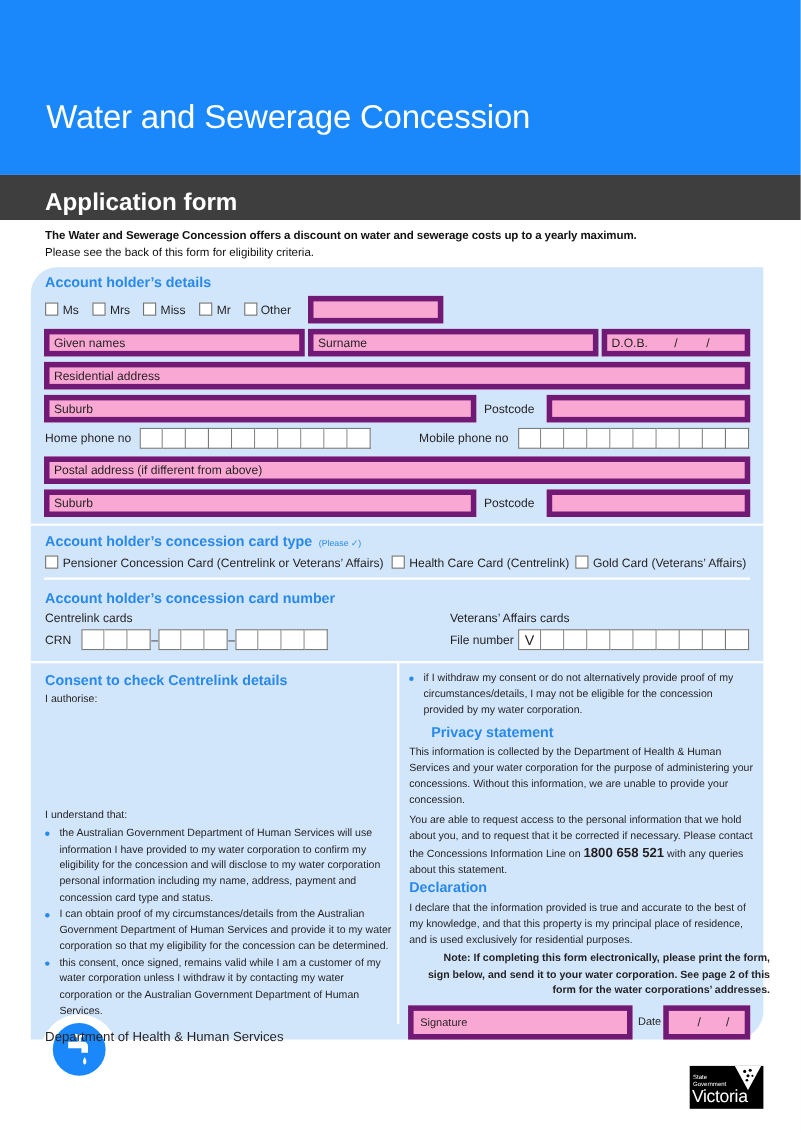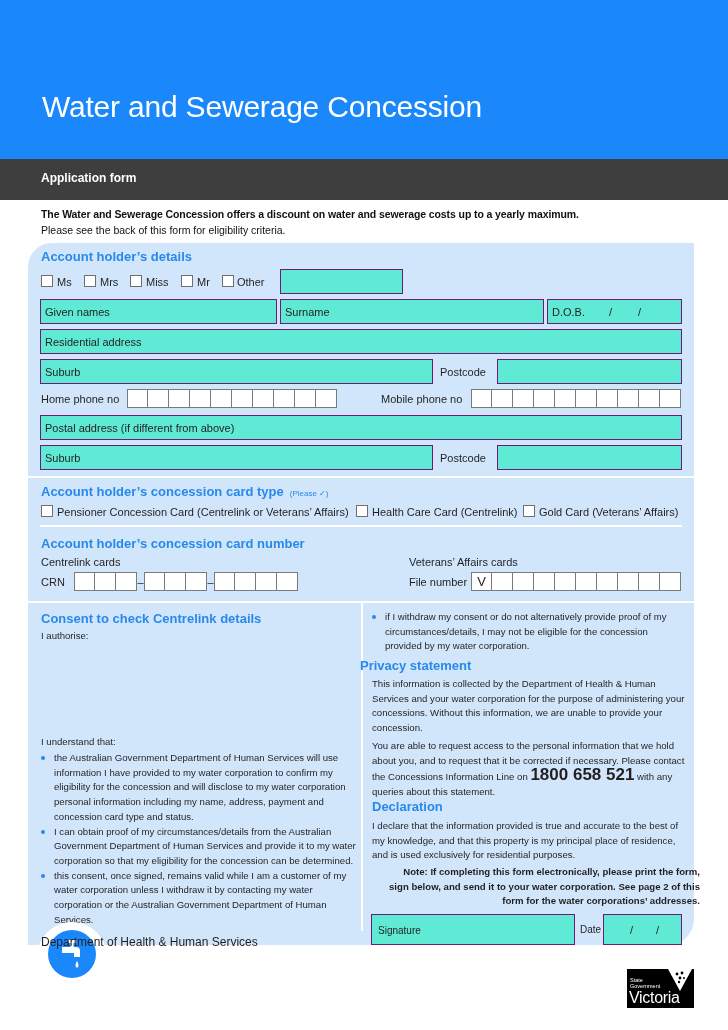--- a/index.html
+++ b/index.html
@@ -2,48 +2,48 @@
 <html><head>
   <meta charset="utf-8">
   <style>
     * { box-sizing: border-box; margin: 0; padding: 0; }
     html, body { width: 728px; height: 1030px; background: #ffffff; overflow: hidden; }
     body { font-family: "Liberation Sans", sans-serif; color: #231f20; position: relative; }
 
     .hero { position: absolute; left: 0; top: 0; width: 728px; height: 159px; background: #1a88fb; }
     .hero-title { position: absolute; left: 42px; top: 90px; font-size: 30px; color: #ffffff; font-weight: normal; letter-spacing: -0.2px; }
     .subbar { position: absolute; left: 0; top: 159px; width: 728px; height: 41px; background: #3e3e3f; }
-    .subbar-title { position: absolute; left: 41px; top: 171px; font-size: 12px; color: #ffffff; }
+    .subbar-title { position: absolute; left: 41px; top: 171px; font-size: 22px; color: #ffffff; }
 
     .intro1 { position: absolute; left: 41px; top: 208px; font-size: 10.5px; font-weight: bold; color: #111; letter-spacing: -0.1px; }
     .intro2 { position: absolute; left: 41px; top: 224px; font-size: 10.5px; color: #111; }
 
     .panel { position: absolute; left: 28px; top: 243px; width: 666px; height: 702px; background: #d1e6fb; border-radius: 24px 0 26px 0; }
 
     .sep { position: absolute; background: #ffffff; }
 
     .h-blue { position: absolute; font-size: 13px; font-weight: bold; color: #2889ea; }
     .h-blue-sm { font-size: 8px; font-weight: normal; color: #2889ea; margin-left: 6px; }
 
     .lbl { position: absolute; font-size: 11px; color: #231f20; white-space: nowrap; }
-    .box { position: absolute; background: #5eead4; border: 1px solid #701a75; }
+    .box { position: absolute; background: #f9a8d4; border: 5px solid #701a75; }
     .box-lbl { position: absolute; left: 4px; top: 50%; transform: translateY(-50%); font-size: 11px; color: #231f20; white-space: nowrap; }
     .chk { position: absolute; width: 12px; height: 12px; background: #fff; border: 1px solid #6f6f6f; }
     .cells { position: absolute; display: flex; }
     .cell { width: 21px; height: 19px; background: #fff; border: 1px solid #7a7a7a; margin-right: 0px; }
     .cell + .cell { border-left: none; }
     .cell-v { display: flex; align-items: center; justify-content: center; font-size: 13px; }
     .dash { width: 7px; display: flex; align-items: center; justify-content: center; font-size: 11px; }
 
     .para { position: absolute; font-size: 9.6px; line-height: 14.7px; color: #231f20; }
     .bullets { position: absolute; list-style: none; font-size: 9.6px; line-height: 14.7px; color: #231f20; }
     .bullets li { position: relative; padding-left: 16px; }
     .bullets li::before { content: ""; position: absolute; left: 3px; top: 5px; width: 4px; height: 4px; border-radius: 50%; background: #2889ea; }
     .bold { font-weight: bold; }
-    .phone { font-weight: bold; font-size: 17px; }
+    .phone { font-weight: bold; font-size: 12px; }
 
     .logo-circle-bg { position: absolute; left: 37px; top: 922px; width: 70px; height: 60px; background: #fff; border-radius: 35px 35px 0 0; }
     .logo-circle { position: absolute; left: 48px; top: 930px; width: 48px; height: 48px; border-radius: 50%; background: #1a88fb; }
     .footer-dept { position: absolute; left: 41px; top: 935px; font-size: 12px; color: #231f20; }
     .vic-logo { position: absolute; left: 627px; top: 969px; width: 67px; height: 39px; background: #000; color: #fff; }
     .vic-small { position: absolute; left: 3px; font-size: 5.5px; line-height: 6px; }
     .vic-big { position: absolute; left: 2px; bottom: 1px; font-size: 16px; letter-spacing: -0.3px; }
   </style>
 </head>
 <body>
@@ -181,21 +181,21 @@
 <p class="para" style="left:41px; top:735px;">I understand that:</p>
 <ul class="bullets" style="left:38px; top:751px; width:322px;">
   <li>the Australian Government Department of Human Services will use information I have provided to my water corporation to confirm my eligibility for the concession and will disclose to my water corporation personal information including my name, address, payment and concession card type and status.</li>
   <li>I can obtain proof of my circumstances/details from the Australian Government Department of Human Services and provide it to my water corporation so that my eligibility for the concession can be determined.</li>
   <li>this consent, once signed, remains valid while I am a customer of my water corporation unless I withdraw it by contacting my water corporation or the Australian Government Department of Human Services.</li>
 </ul>
 
 <ul class="bullets" style="left:369px; top:610px; width:318px;">
   <li>if I withdraw my consent or do not alternatively provide proof of my circumstances/details, I may not be eligible for the concession provided by my water corporation.</li>
 </ul>
-<div class="h-blue" style="left:360px; top:658px;">Privacy statement</div>
+<div class="h-blue" style="left:392px; top:658px;">Privacy statement</div>
 <p class="para" style="left:372px; top:677px; width:318px;">This information is collected by the Department of Health &amp; Human Services and your water corporation for the purpose of administering your concessions. Without this information, we are unable to provide your concession.</p>
 <p class="para" style="left:372px; top:739px; width:318px;"><span>You are able to request access to the personal information that we hold about you, and to request that it be corrected if necessary. Please contact the Concessions Information Line on </span><span class="phone">1800 658 521</span><span> with any queries about this statement.</span></p>
 <div class="h-blue" style="left:372px; top:799px;">Declaration</div>
 <p class="para" style="left:372px; top:819px; width:318px;">I declare that the information provided is true and accurate to the best of my knowledge, and that this property is my principal place of residence, and is used exclusively for residential purposes.</p>
 <p class="para bold" style="left:382px; top:865px; width:318px;text-align:right;">Note: If completing this form electronically, please print the form, sign below, and send it to your water corporation. See page 2 of this form for the water corporations’ addresses.</p>
 <div class="box" style="left:371px; top:914px; width:204px; height:31px;">
   <span class="box-lbl" style="left:6px; font-size:10px;">Signature</span>
 </div>
 <span class="lbl" style="left:580px; top:924px; font-size:10px;">Date</span>
 <div class="box" style="left:603px; top:914px; width:79px; height:31px;">

